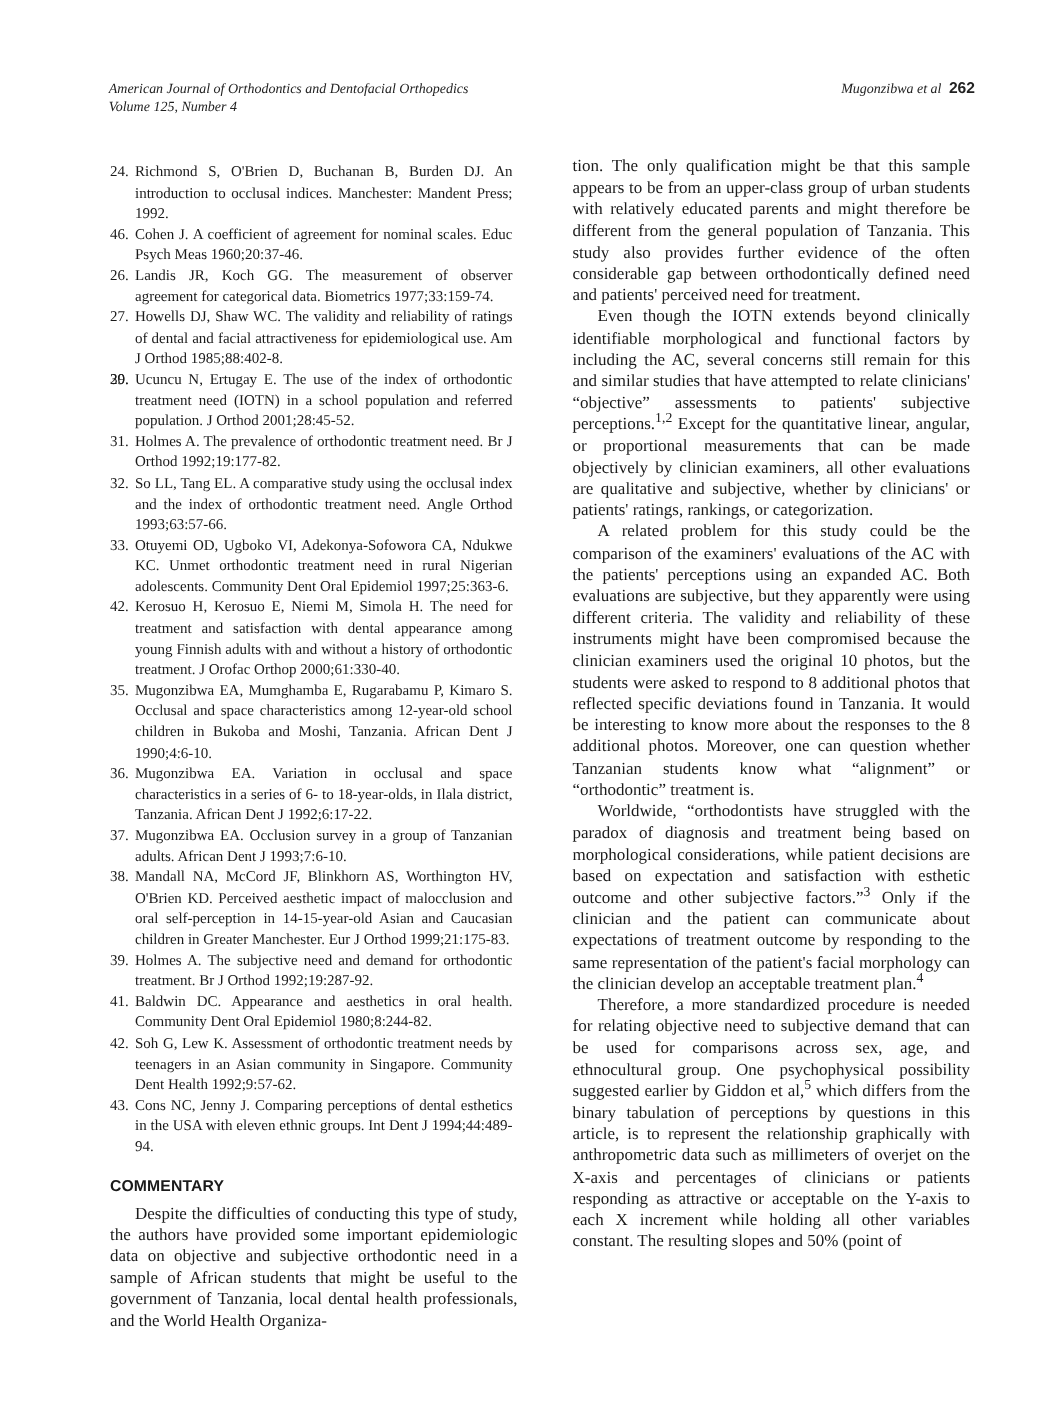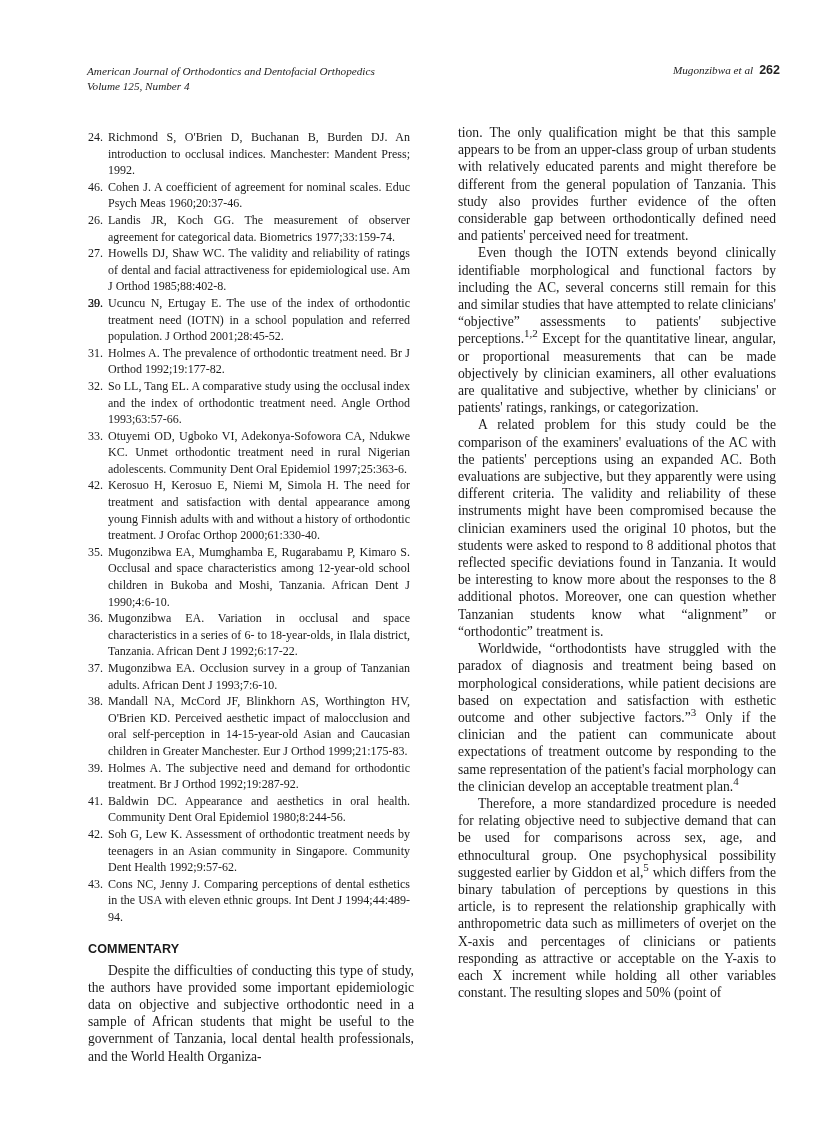--- a/index.html
+++ b/index.html
@@ -41,21 +41,21 @@
     <li class="ref"><span class="ref-num">30.</span><span>Ucuncu N, Ertugay E. The use of the index of orthodontic treatment need (IOTN) in a school population and referred population. J Orthod 2001;28:45-52.</span></li>
     <li class="ref"><span class="ref-num">31.</span><span>Holmes A. The prevalence of orthodontic treatment need. Br J Orthod 1992;19:177-82.</span></li>
     <li class="ref"><span class="ref-num">32.</span><span>So LL, Tang EL. A comparative study using the occlusal index and the index of orthodontic treatment need. Angle Orthod 1993;63:57-66.</span></li>
     <li class="ref"><span class="ref-num">33.</span><span>Otuyemi OD, Ugboko VI, Adekonya-Sofowora CA, Ndukwe KC. Unmet orthodontic treatment need in rural Nigerian adolescents. Community Dent Oral Epidemiol 1997;25:363-6.</span></li>
     <li class="ref"><span class="ref-num">42.</span><span>Kerosuo H, Kerosuo E, Niemi M, Simola H. The need for treatment and satisfaction with dental appearance among young Finnish adults with and without a history of orthodontic treatment. J Orofac Orthop 2000;61:330-40.</span></li>
     <li class="ref"><span class="ref-num">35.</span><span>Mugonzibwa EA, Mumghamba E, Rugarabamu P, Kimaro S. Occlusal and space characteristics among 12-year-old school children in Bukoba and Moshi, Tanzania. African Dent J 1990;4:6-10.</span></li>
     <li class="ref"><span class="ref-num">36.</span><span>Mugonzibwa EA. Variation in occlusal and space characteristics in a series of 6- to 18-year-olds, in Ilala district, Tanzania. African Dent J 1992;6:17-22.</span></li>
     <li class="ref"><span class="ref-num">37.</span><span>Mugonzibwa EA. Occlusion survey in a group of Tanzanian adults. African Dent J 1993;7:6-10.</span></li>
     <li class="ref"><span class="ref-num">38.</span><span>Mandall NA, McCord JF, Blinkhorn AS, Worthington HV, O'Brien KD. Perceived aesthetic impact of malocclusion and oral self-perception in 14-15-year-old Asian and Caucasian children in Greater Manchester. Eur J Orthod 1999;21:175-83.</span></li>
     <li class="ref"><span class="ref-num">39.</span><span>Holmes A. The subjective need and demand for orthodontic treatment. Br J Orthod 1992;19:287-92.</span></li>
-    <li class="ref"><span class="ref-num">41.</span><span>Baldwin DC. Appearance and aesthetics in oral health. Community Dent Oral Epidemiol 1980;8:244-56.</span></li>
+    <li class="ref"><span class="ref-num">41.</span><span>Baldwin DC. Appearance and aesthetics in oral health. Community Dent Oral Epidemiol 1980;8:244-82.</span></li>
     <li class="ref"><span class="ref-num">42.</span><span>Soh G, Lew K. Assessment of orthodontic treatment needs by teenagers in an Asian community in Singapore. Community Dent Health 1992;9:57-62.</span></li>
     <li class="ref"><span class="ref-num">43.</span><span>Cons NC, Jenny J. Comparing perceptions of dental esthetics in the USA with eleven ethnic groups. Int Dent J 1994;44:489-94.</span></li>
   </ol>
 
   <div class="section-heading">COMMENTARY</div>
   <p class="body-text indent left-body">Despite the difficulties of conducting this type of study, the authors have provided some important epidemiologic data on objective and subjective orthodontic need in a sample of African students that might be useful to the government of Tanzania, local dental health professionals, and the World Health Organiza-</p>
 </div>
 
 <div class="col col-right">
   <p class="body-text">tion. The only qualification might be that this sample appears to be from an upper-class group of urban students with relatively educated parents and might therefore be different from the general population of Tanzania. This study also provides further evidence of the often considerable gap between orthodontically defined need and patients' perceived need for treatment.</p>

